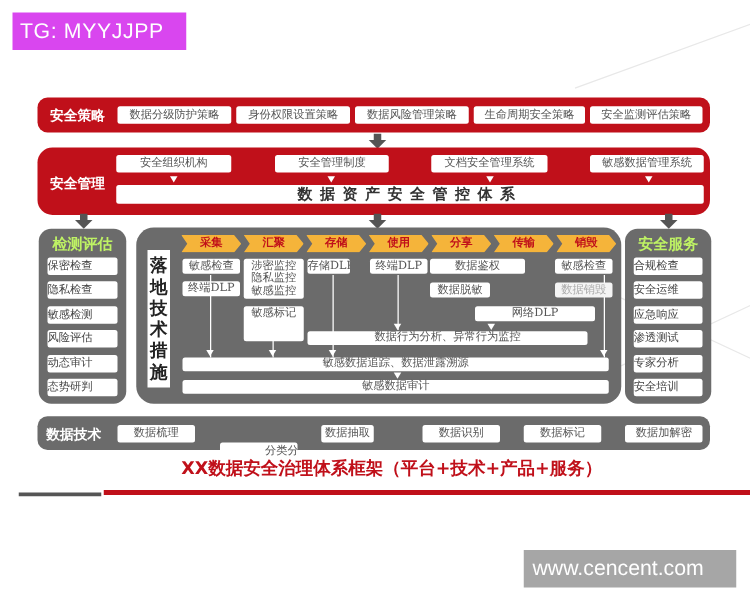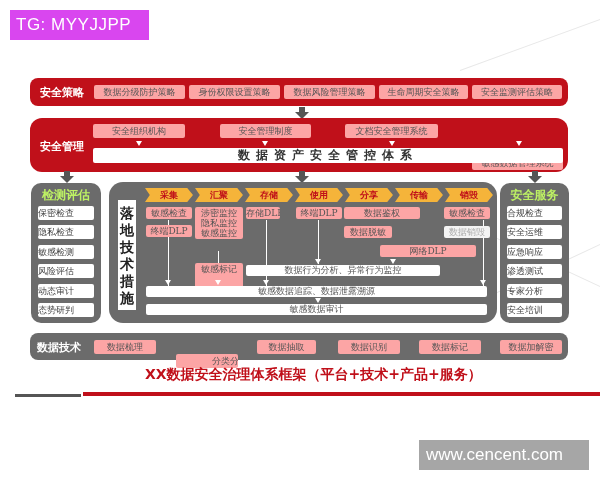--- a/index.html
+++ b/index.html
@@ -23,21 +23,21 @@
     position: absolute; background: #c0101a; border-radius: 8px;
   }
   .band-gray {
     position: absolute; background: #6b6b6b; border-radius: 8px;
   }
   .band-label {
     position: absolute; color: #fff; font-family: "DejaVu Sans", "Liberation Sans", sans-serif;
     font-weight: bold; font-size: 11px; white-space: nowrap;
   }
   .chip {
-    position: absolute; background: #fca5a5; color: #555; font-size: 9px;
+    position: absolute; background: #ffffff; color: #555; font-size: 9px;
     height: 14px; line-height: 14px; text-align: center; white-space: nowrap; border-radius: 2px;
     overflow: hidden;
   }
   .chip.dim { color: #aaa; background: #f4f4f4; }
 
   .wide-bar {
     position: absolute; background: #fff; color: #333; font-size: 12px; text-align: center;
     letter-spacing: 6px; border-radius: 2px; font-weight: bold;
   }
 
@@ -112,21 +112,21 @@
   <div class="chip" style="left:442px;top:7px;width:90px;">安全监测评估策略</div>
 </div>
 
 <div class="down-arrow-dark" style="left:295px;top:112px;"></div>
 
 <div class="band-red" style="left:30px;top:118px;width:538px;height:54px;border-radius:12px;">
   <span class="band-label" style="left:10px;top:21px;">安全管理</span>
   <div class="chip" style="left:63px;top:6px;width:92px;">安全组织机构</div>
   <div class="chip" style="left:190px;top:6px;width:91px;">安全管理制度</div>
   <div class="chip" style="left:315px;top:6px;width:93px;">文档安全管理系统</div>
-  <div class="chip" style="left:442px;top:6px;width:91px;margin-top:32px;">敏感数据管理系统</div>
+  <div class="chip" style="left:442px;top:6px;width:91px;">敏感数据管理系统</div>
   <div class="arrowhead" style="left:106px;top:23px;"></div>
   <div class="arrowhead" style="left:232px;top:23px;"></div>
   <div class="arrowhead" style="left:359px;top:23px;"></div>
   <div class="arrowhead" style="left:486px;top:23px;"></div>
   <div class="wide-bar" style="left:63px;top:30px;width:470px;height:15px;line-height:15px;">数据资产安全管控体系</div>
 </div>
 
 <div class="down-arrow-dark" style="left:60px;top:176px;"></div>
 <div class="down-arrow-dark" style="left:295px;top:176px;"></div>
 <div class="down-arrow-dark" style="left:528px;top:176px;"></div>
@@ -167,33 +167,33 @@
 <div class="vline" style="left:483px;top:220px;height:66px;"></div>
 
 <div class="chip" style="left:146px;top:207px;width:46px;height:12px;line-height:12px;">敏感检查</div>
 <div class="chip" style="left:146px;top:225px;width:46px;height:12px;line-height:12px;">终端DLP</div>
 
 <div class="chip" style="left:195px;top:207px;width:48px;height:32px;line-height:10px;padding-top:1px;">
   <div>涉密监控</div>
   <div>隐私监控</div>
   <div>敏感监控</div>
 </div>
-<div class="chip" style="left:195px;top:263px;width:48px;height:28px;line-height:12px;">敏感标记</div>
+<div class="chip" style="left:195px;top:245px;width:48px;height:28px;line-height:12px;">敏感标记</div>
 
 <div class="chip" style="left:246px;top:207px;width:34px;height:12px;line-height:12px;">存储DLP</div>
 <div class="chip" style="left:296px;top:207px;width:46px;height:12px;line-height:12px;">终端DLP</div>
 
 <div class="chip" style="left:344px;top:207px;width:76px;height:12px;line-height:12px;">数据鉴权</div>
 <div class="chip" style="left:344px;top:226px;width:48px;height:12px;line-height:12px;">数据脱敏</div>
 <div class="chip" style="left:344px;top:245px;width:96px;height:12px;line-height:12px;margin-left:36px;">网络DLP</div>
 
 <div class="chip" style="left:444px;top:207px;width:46px;height:12px;line-height:12px;">敏感检查</div>
 <div class="chip dim" style="left:444px;top:226px;width:46px;height:12px;line-height:12px;">数据销毁</div>
 
-<div class="center-bar" style="left:246px;top:265px;width:194px;">数据行为分析、异常行为监控</div>
+<div class="center-bar" style="left:246px;top:265px;width:224px;">数据行为分析、异常行为监控</div>
 <div class="center-bar" style="left:146px;top:286px;width:341px;">敏感数据追踪、数据泄露溯源</div>
 <div class="center-bar" style="left:146px;top:304px;width:341px;">敏感数据审计</div>
 
 <div class="arrowhead" style="left:165px;top:280px;"></div>
 <div class="arrowhead" style="left:215px;top:280px;"></div>
 <div class="arrowhead" style="left:263px;top:280px;"></div>
 <div class="arrowhead" style="left:315px;top:259px;"></div>
 <div class="arrowhead" style="left:480px;top:280px;"></div>
 <div class="arrowhead" style="left:390px;top:259px;"></div>
 <div class="arrowhead" style="left:315px;top:298px;"></div>
@@ -205,21 +205,21 @@
   <div class="side-item" style="top:62px;">应急响应</div>
   <div class="side-item" style="top:81px;">渗透测试</div>
   <div class="side-item" style="top:101px;">专家分析</div>
   <div class="side-item" style="top:120px;">安全培训</div>
 </div>
 
 <div class="band-gray" style="left:30px;top:333px;width:538px;height:27px;">
   <span class="band-label" style="left:7px;top:7px;">数据技术</span>
   <div class="chip" style="left:64px;top:7px;width:62px;">数据梳理</div>
   <div class="chip" style="left:146px;top:21px;width:62px;padding-left:36px;">分类分级</div>
-  <div class="chip" style="left:227px;top:7px;width:59px;">数据抽取</div>
+  <div class="chip" style="left:227px;top:7px;width:42px;">数据抽取</div>
   <div class="chip" style="left:308px;top:7px;width:62px;">数据识别</div>
   <div class="chip" style="left:389px;top:7px;width:62px;">数据标记</div>
   <div class="chip" style="left:470px;top:7px;width:62px;">数据加解密</div>
 </div>
 
 <div class="footer-title">
   <span class="xx">XX</span><span>数据安全治理体系框架（平台+技术+产品+服务）</span>
 </div>
 <div class="underline-gray"></div>
 <div class="underline-red"></div>

